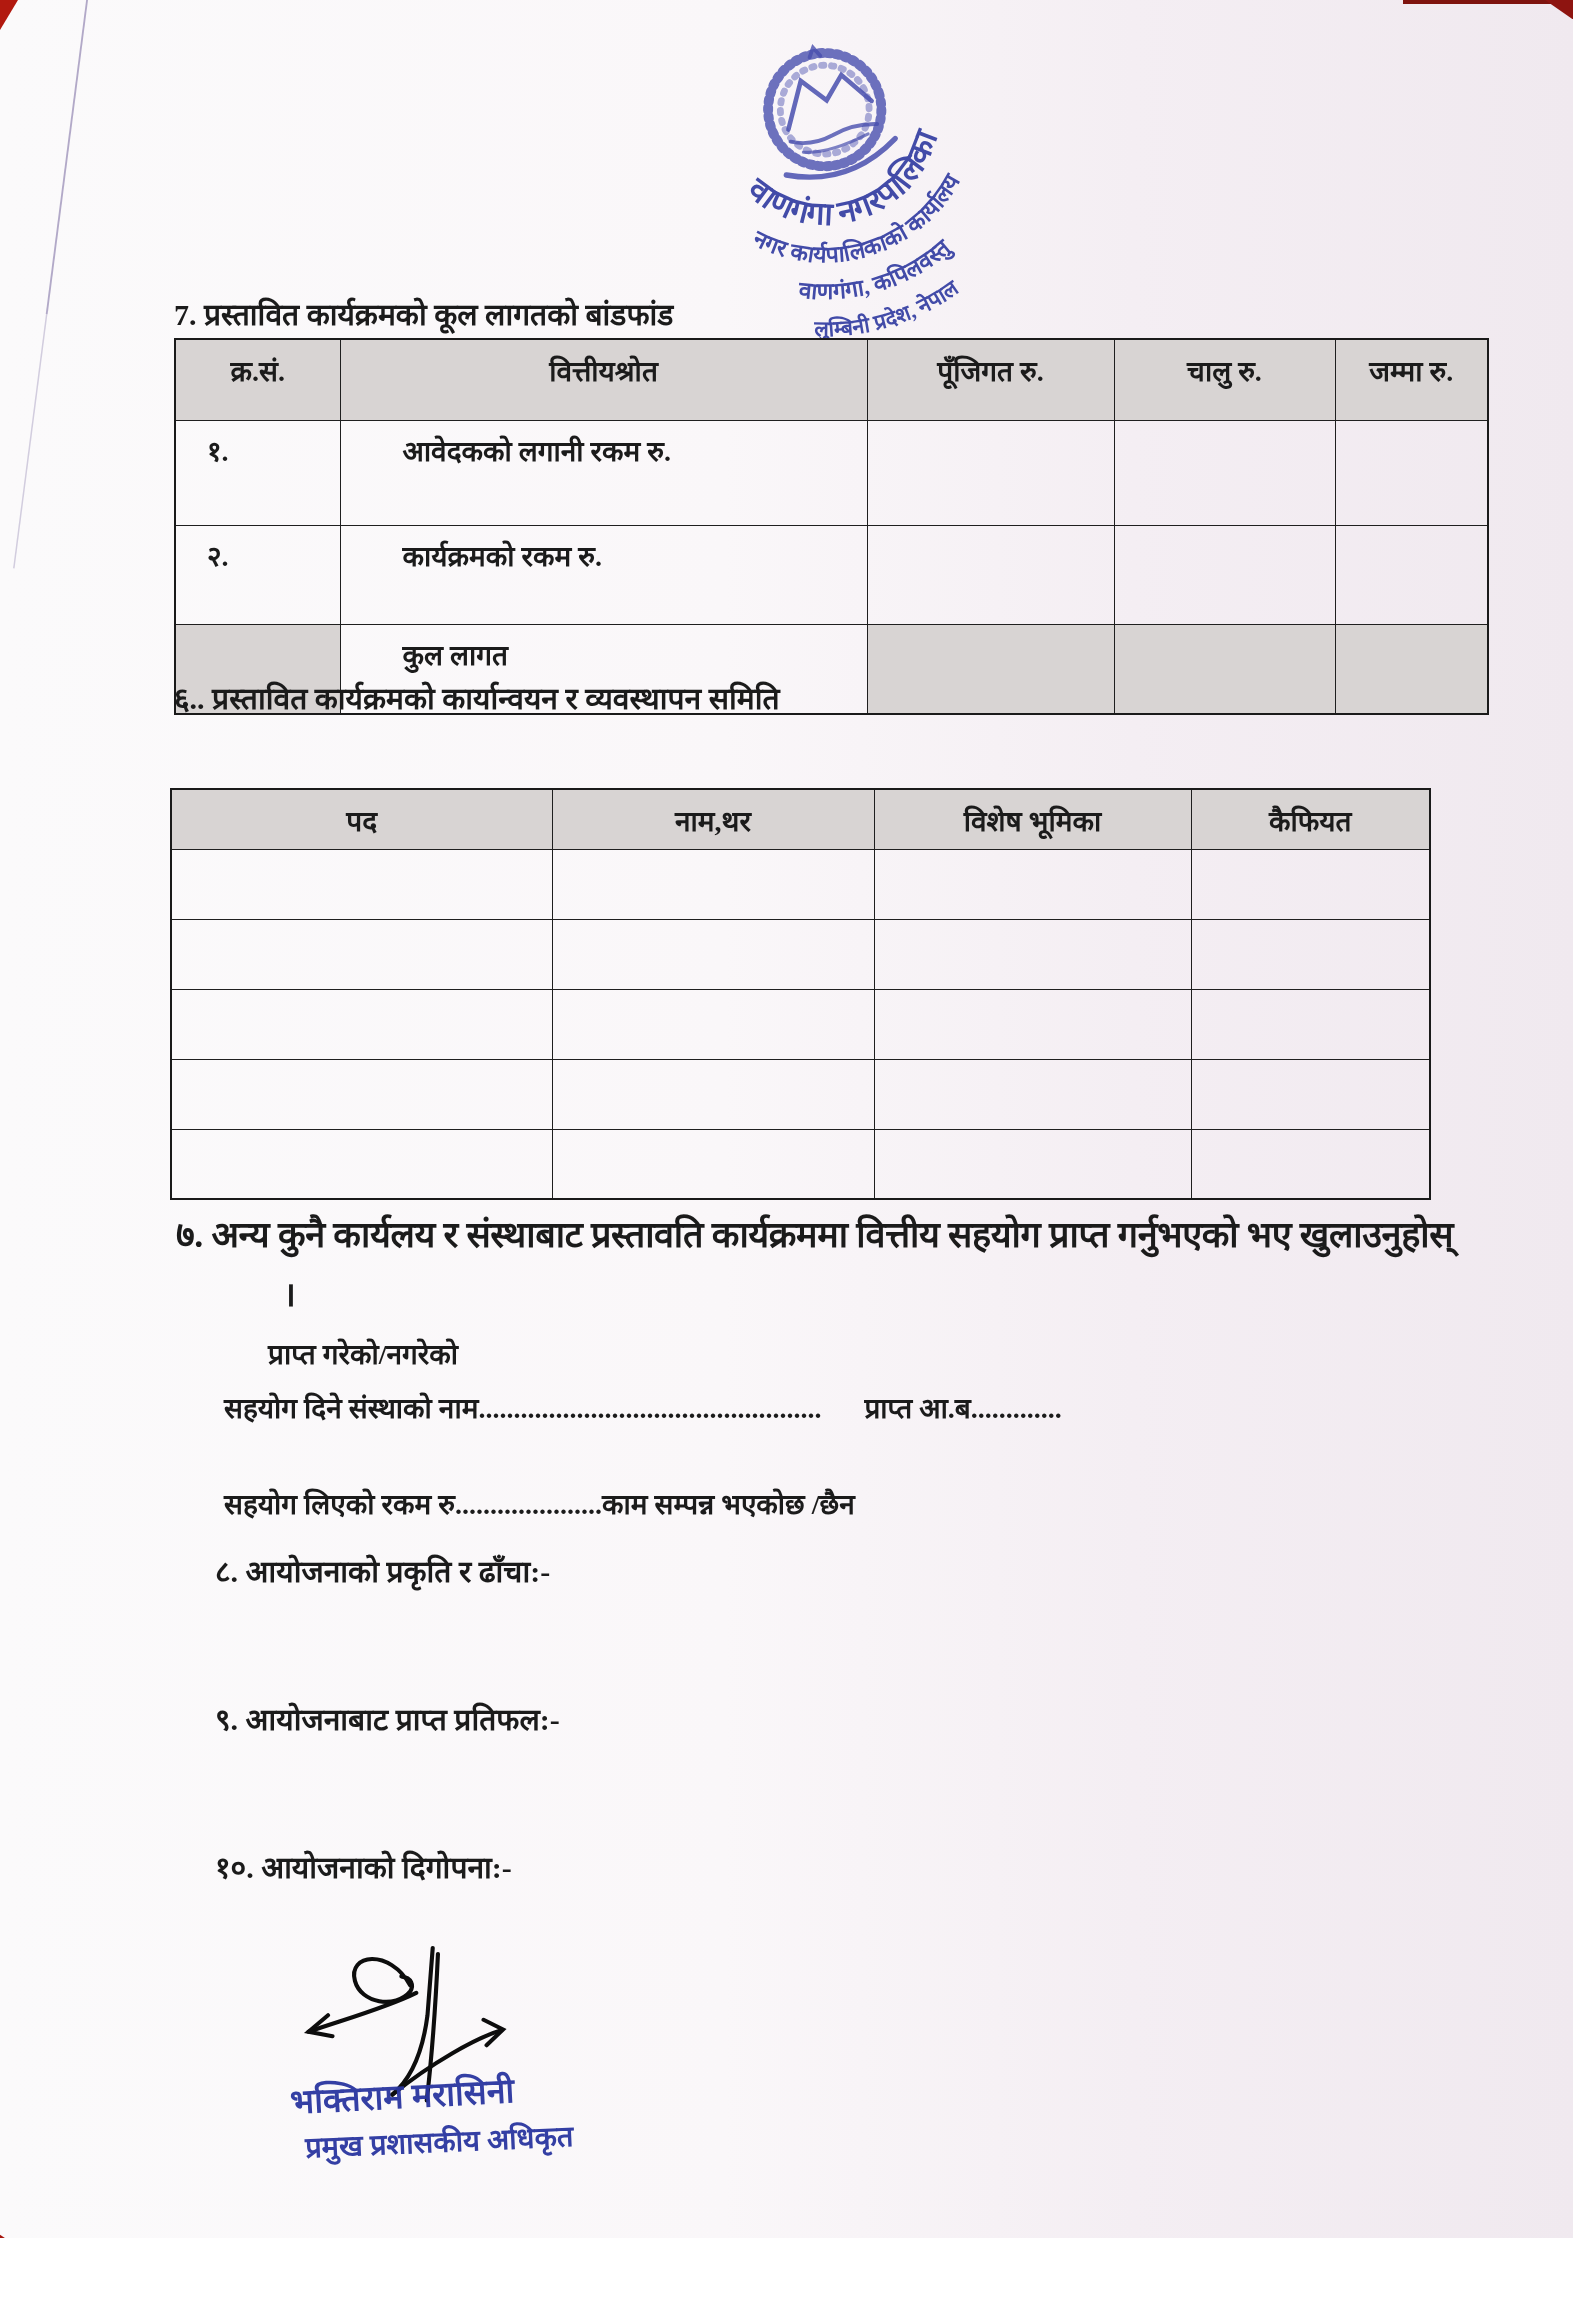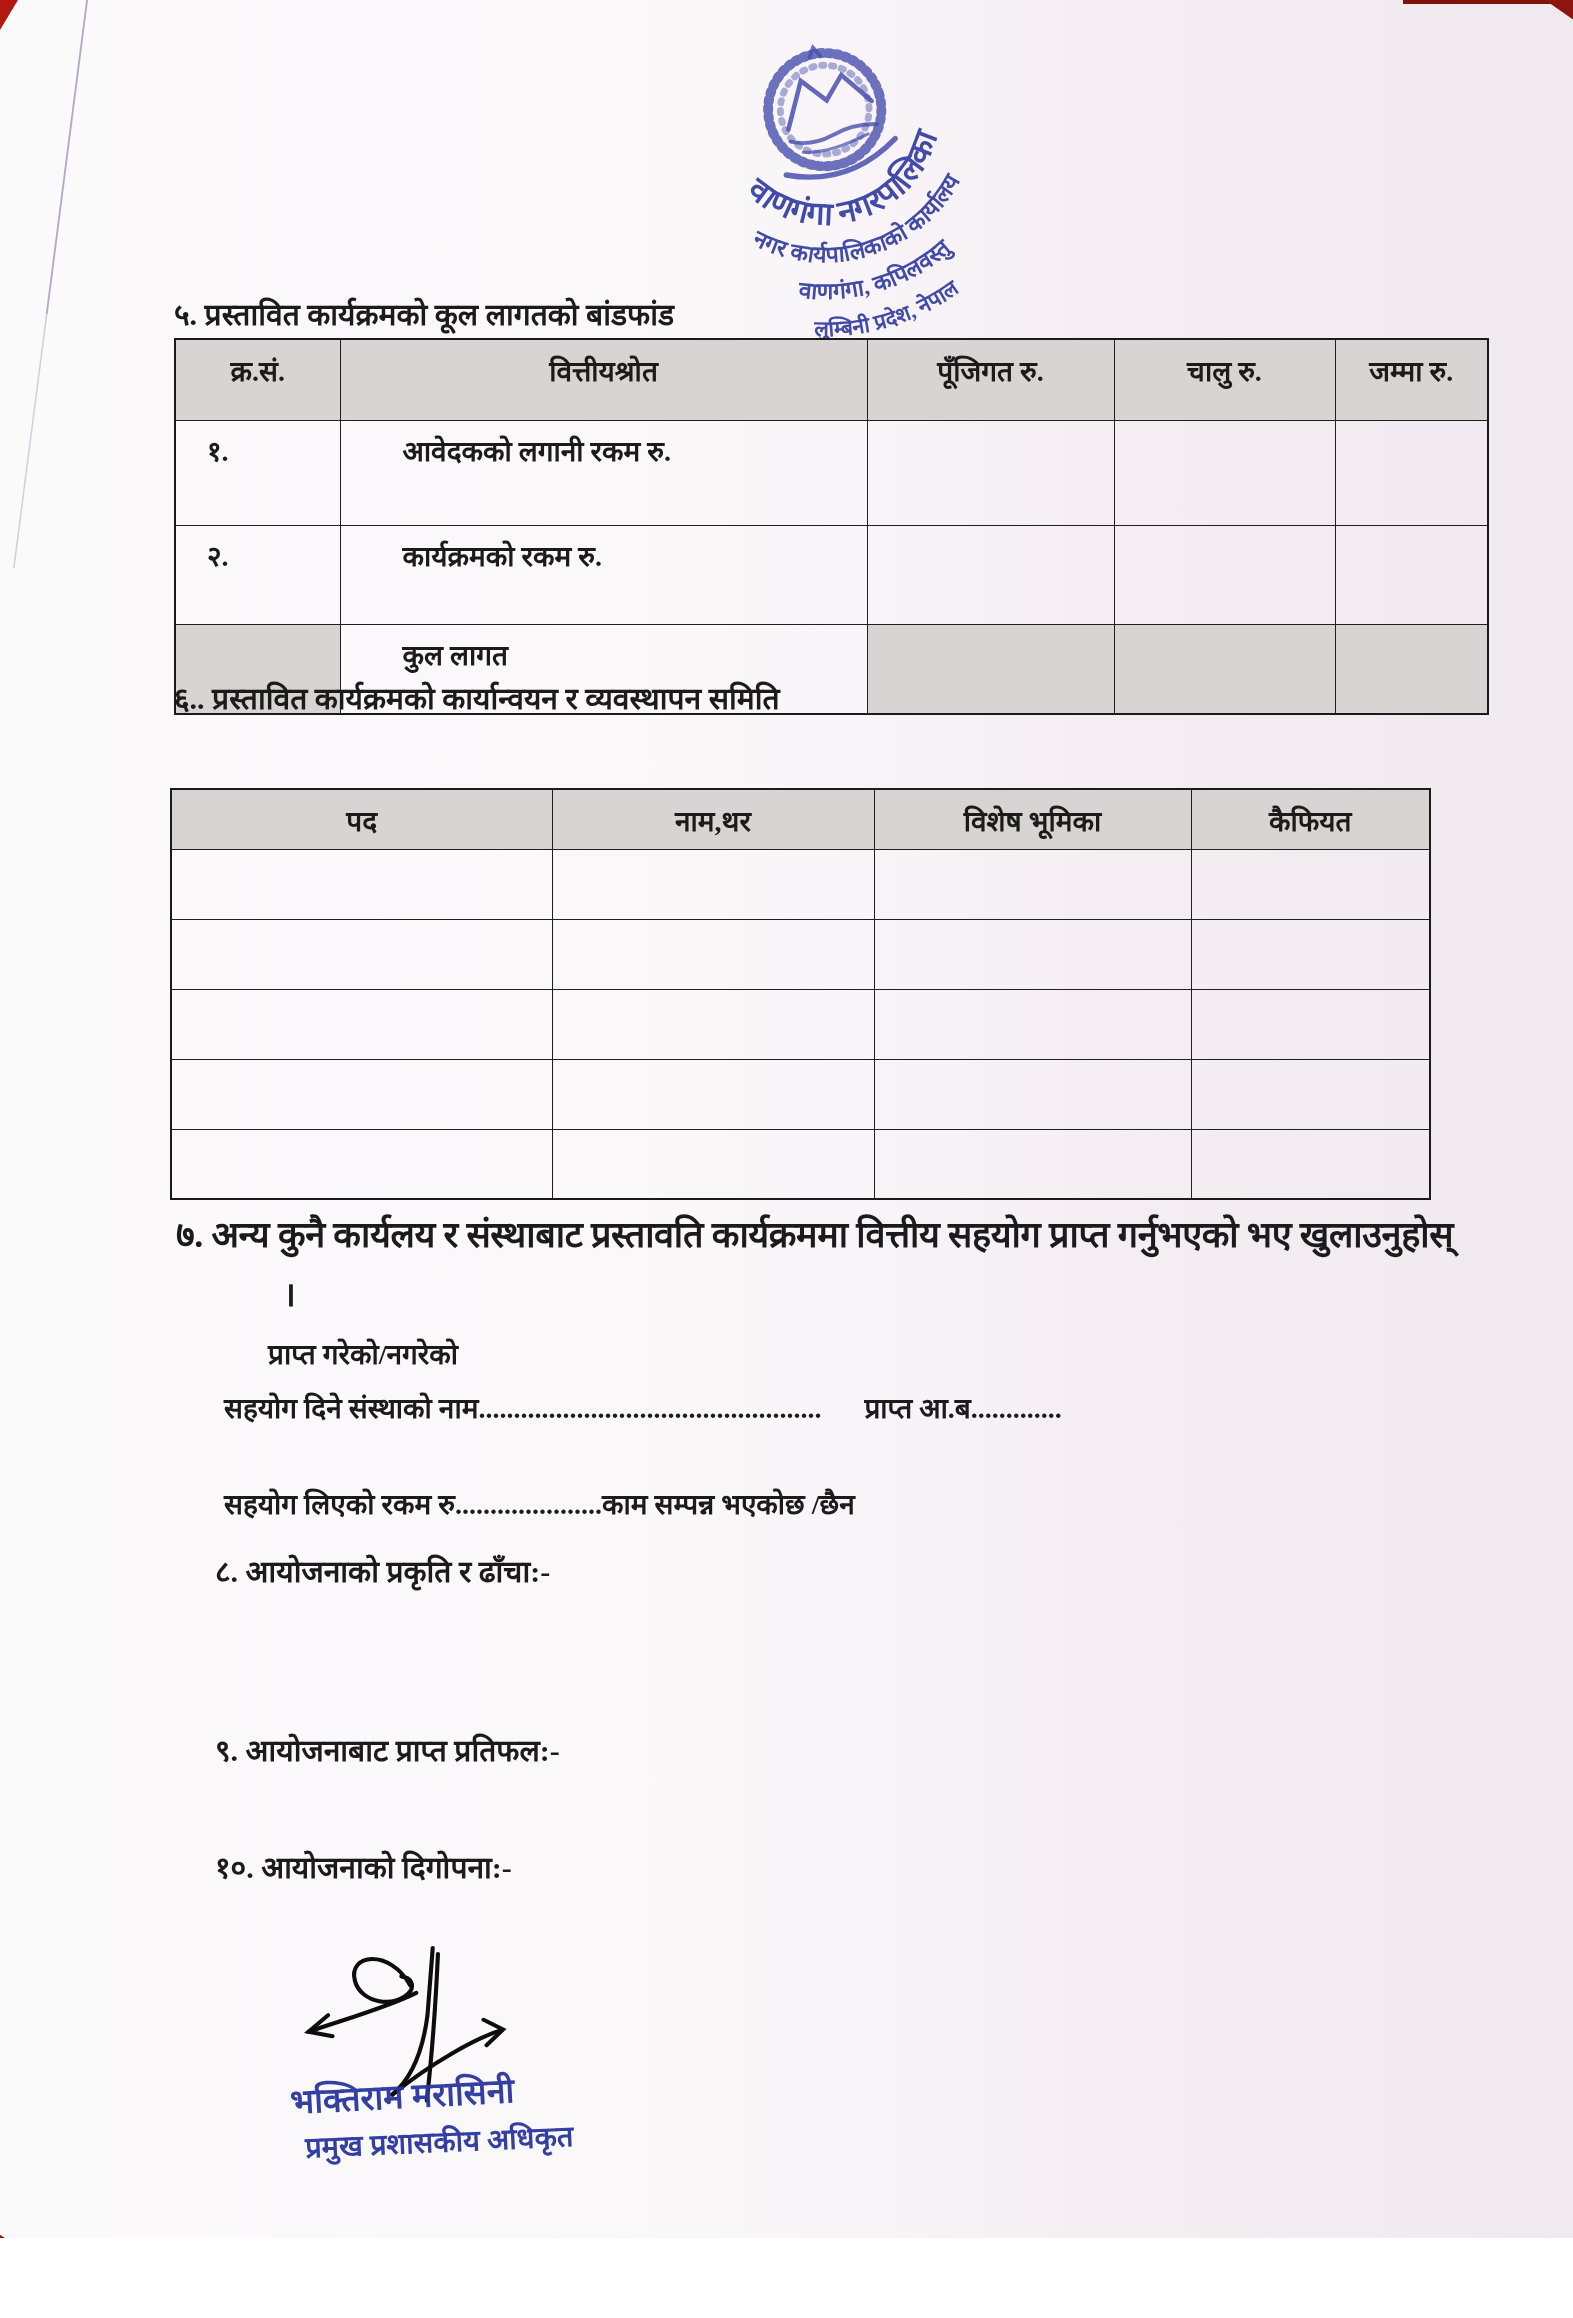--- a/index.html
+++ b/index.html
@@ -79,21 +79,21 @@
       <textPath href="#arc2" startOffset="50%" text-anchor="middle">नगर कार्यपालिकाको कार्यालय</textPath>
     </text>
     <text font-size="30">
       <textPath href="#arc3" startOffset="50%" text-anchor="middle">वाणगंगा, कपिलवस्तु</textPath>
     </text>
     <text font-size="28">
       <textPath href="#arc4" startOffset="50%" text-anchor="middle">लुम्बिनी प्रदेश, नेपाल</textPath>
     </text>
   </svg>
 
-  <div class="abs dev title" style="left:174px;top:293px;">५. प्रस्तावित कार्यक्रमको कूल लागतको बांडफांड</div>
+  <div class="abs dev title" style="left:174px;top:293px;">7. प्रस्तावित कार्यक्रमको कूल लागतको बांडफांड</div>
 
   <table class="t-outer" style="left:174px;top:338px;width:1313px;">
     <colgroup>
       <col style="width:165px">
         <col style="width:527px">
         <col style="width:247px">
       <col style="width:221px">
         <col style="width:153px">
     </colgroup>
     <tbody>
@@ -183,21 +183,21 @@
   <div class="abs dev small" style="left:224px;top:1334px;margin-left:44px;">प्राप्त गरेको/नगरेको</div>
 
   <div class="abs dev small" style="left:224px;top:1367px;margin-top:21px;">
     <span>सहयोग दिने संस्थाको नाम.................................................</span>
     <span style="margin-left:36px;">प्राप्त आ.ब.............</span>
   </div>
 
   <div class="abs dev small" style="left:224px;top:1484px;">सहयोग लिएको रकम रु.....................काम सम्पन्न भएकोछ /छैन</div>
 
   <div class="abs dev title" style="left:215px;top:1550px;">८. आयोजनाको प्रकृति र ढाँचा:-</div>
-  <div class="abs dev title" style="left:215px;top:1698px;margin-top:31px;">९. आयोजनाबाट प्राप्त प्रतिफल:-</div>
+  <div class="abs dev title" style="left:215px;top:1698px;">९. आयोजनाबाट प्राप्त प्रतिफल:-</div>
   <div class="abs dev title" style="left:215px;top:1846px;">१०. आयोजनाको दिगोपना:-</div>
 
   <svg class="sig" viewBox="0 0 330 230">
     <g stroke="#0d0d0d" stroke-width="5.5" fill="none" stroke-linecap="round">
       <path d="M 150 58 C 122 8 66 16 76 52 C 84 82 130 90 150 66 C 155 58 152 48 138 46"></path>
       <path d="M 158 68 C 118 88 60 104 14 120"></path>
       <path d="M 40 98 L 14 120 L 46 126"></path>
       <path d="M 180 8 L 173 98 C 166 152 150 184 126 204"></path>
       <path d="M 187 16 C 184 82 179 152 172 212"></path>
       <path d="M 126 204 C 178 162 238 128 272 118"></path>

